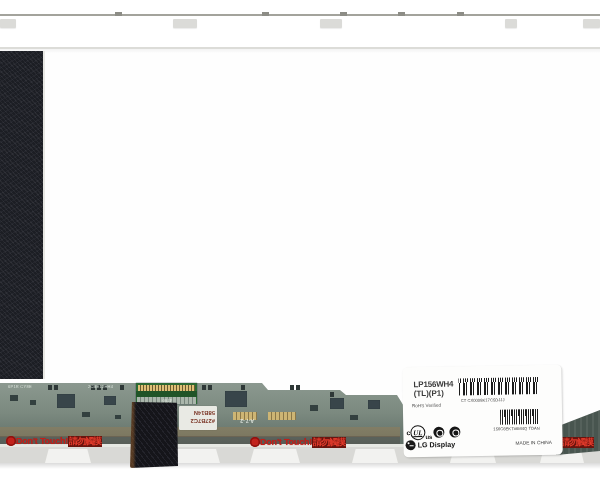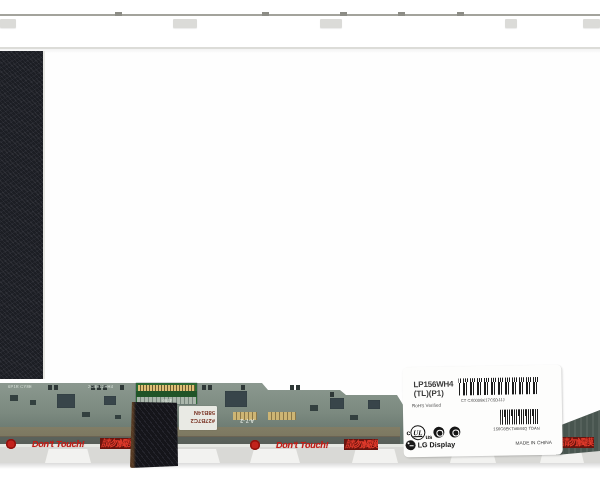--- a/index.html
+++ b/index.html
@@ -54,21 +54,21 @@
   .sticker-rot div{transform:scale(.72);transform-origin:0 0;white-space:nowrap;}
   .stencil{left:236px;top:416px;color:#e3e9e2;font-size:8px;font-weight:bold;
     transform:rotate(180deg) scale(.62);transform-origin:center;white-space:nowrap;}
   .tape{left:130px;top:402px;width:48px;height:66px;border-radius:2px;
     background:#15151a;
     background-image:linear-gradient(90deg,rgba(150,95,45,.5) 0 3px,rgba(0,0,0,0) 6px),
       repeating-linear-gradient(52deg,rgba(160,160,190,.10) 0 1px,rgba(0,0,0,0) 1px 4px);
     clip-path:polygon(4% 0,98% 1%,100% 97%,0 100%);}
 
   
-  .warn{height:13px;display:flex;align-items:flex-end;gap:16px;font-style:italic;}
+  .warn{height:13px;display:flex;align-items:flex-start;gap:0;}
   .warn-icon{width:10px;height:10px;border-radius:50%;background:#c2221c;flex:0 0 auto;
     box-shadow:inset 0 0 0 1.5px #8c120e;}
   .warn-text{color:#c41e18;font-weight:bold;font-size:9px;white-space:nowrap;letter-spacing:-.2px;
     text-shadow:0 0 1px rgba(140,20,15,.5);}
   .cjk{background:#6a140e;color:#e23b2c;font-size:9px;font-weight:bold;line-height:11px;height:11px;
     padding:0 1px;white-space:nowrap;overflow:hidden;letter-spacing:-1px;}
 
   
   .flange{left:0;top:447px;width:600px;height:16px;background:#d9d9d6;}
   .flange-lip{left:0;top:444px;width:600px;height:4px;background:#e6e8e3;}

